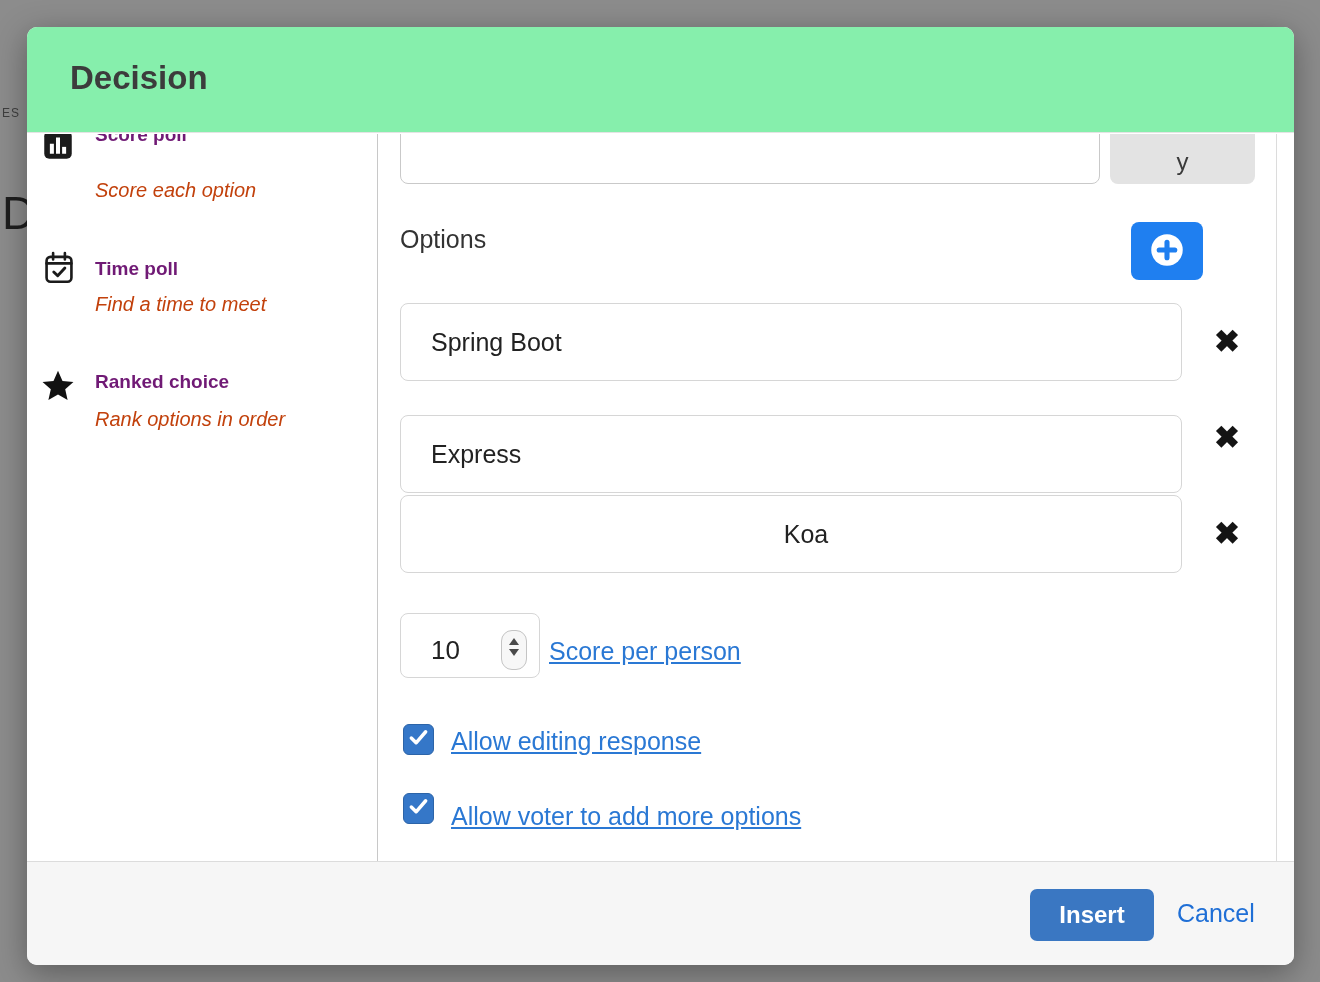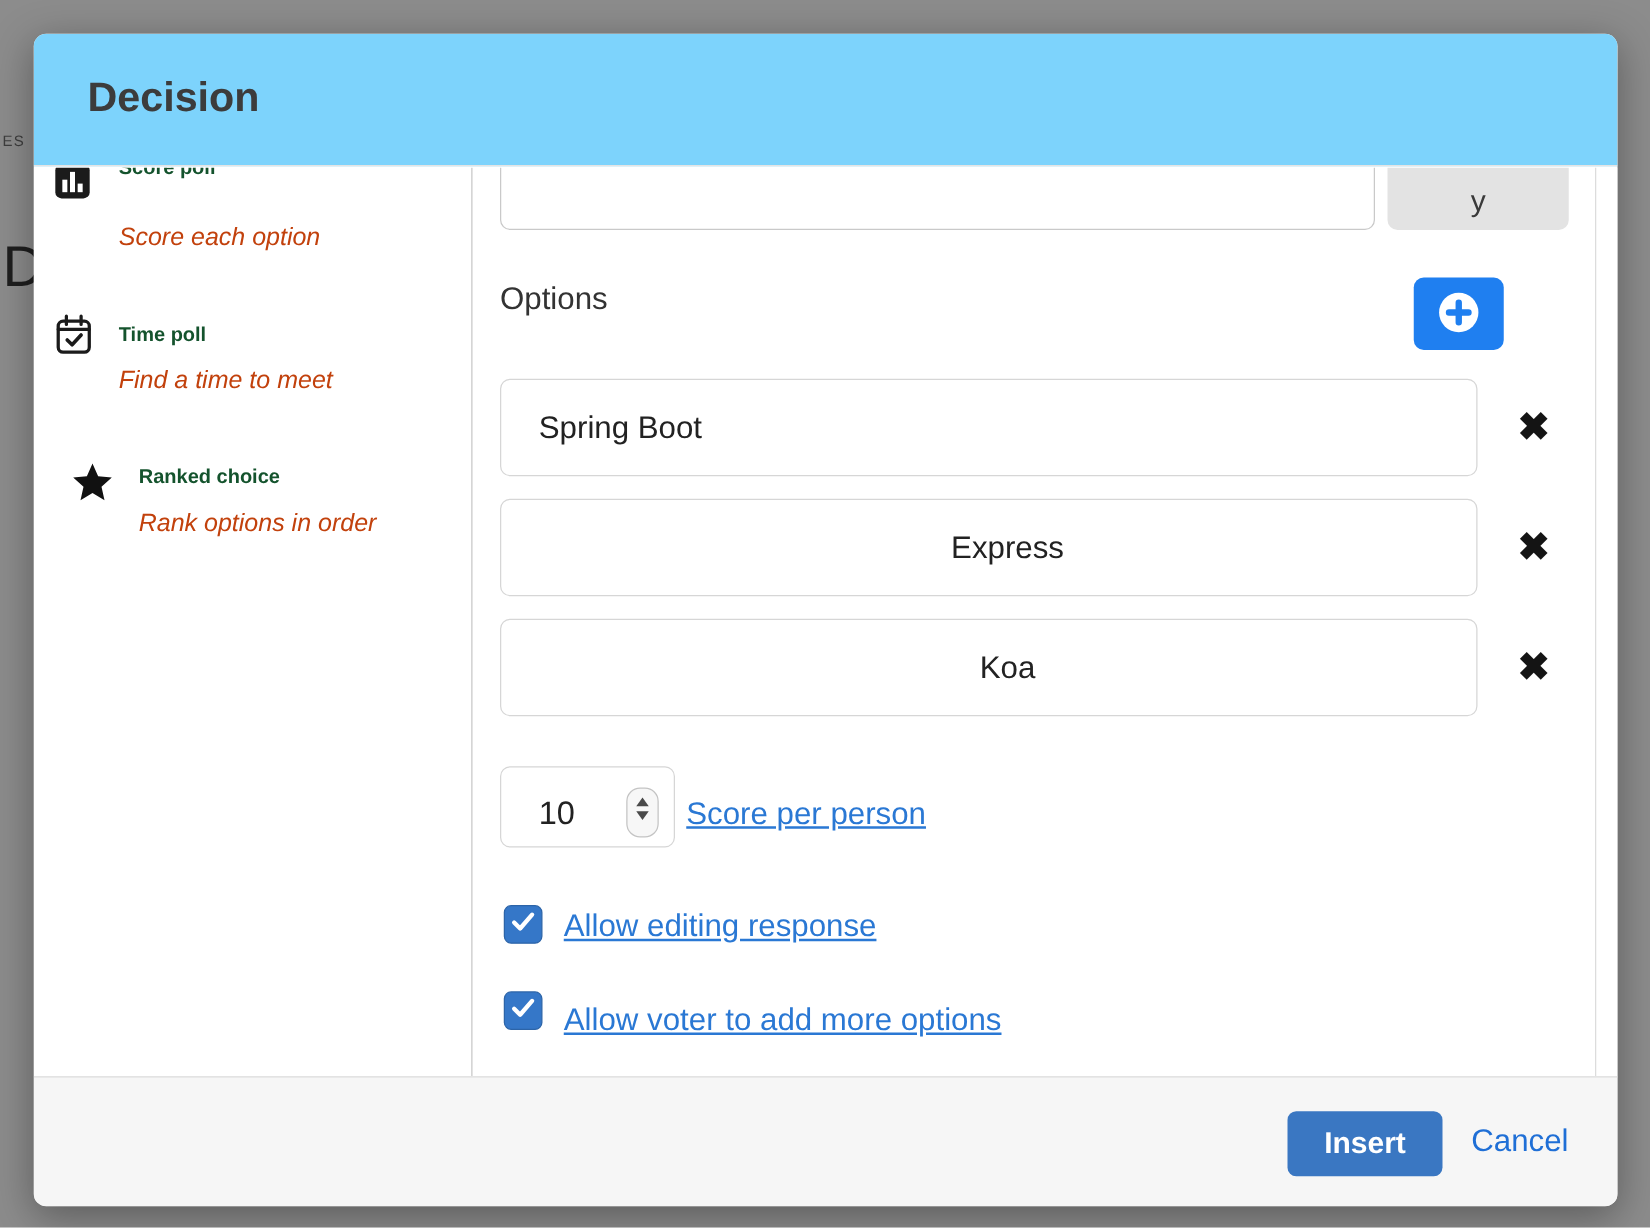--- a/index.html
+++ b/index.html
@@ -16,41 +16,41 @@
   .frag-large { position:absolute; left:2px; top:186px; font-size:46px; color:#1e1e1e; z-index:1; }
 
   
   .modal {
     position:absolute; left:27px; top:27px; width:1267px; height:938px;
     background:#fff; border-radius:10px; overflow:hidden; z-index:2;
     box-shadow:0 8px 32px rgba(0,0,0,.35);
   }
   .modal-header {
     position:absolute; left:0; top:0; right:0; height:106px;
-    background:#7dd3fc; border-bottom:1px solid #e4e4e4;
+    background:#86efac; border-bottom:1px solid #e4e4e4;
   }
   .modal-title { position:absolute; left:43px; top:32px; font-size:33px; font-weight:600; color:#3c3c3c; }
 
   .modal-body { position:absolute; left:0; top:107px; right:0; bottom:104px; background:#fff; overflow:hidden; }
 
   
   .sidebar { position:absolute; left:0; top:0; bottom:0; width:351px; border-right:1px solid #c8c8c8; overflow:hidden; }
   .side-item { position:absolute; left:0; width:350px; }
   .side-item .icon { position:absolute; left:16px; }
-  .side-title { position:absolute; left:68px; font-size:16px; font-weight:700; color:#14532d; line-height:30px; white-space:nowrap; }
+  .side-title { position:absolute; left:68px; font-size:19px; font-weight:700; color:#701a75; line-height:30px; white-space:nowrap; }
   .side-sub { position:absolute; left:68px; font-size:20px; font-style:italic; color:#c2410c; line-height:26px; white-space:nowrap; }
   .item1 { top:-16px; height:92px; }
   .item1 .icon { top:12px; }
   .item1 .side-title { top:2px; }
   .item1 .side-sub { top:59px; }
   .item2 { top:115px; height:110px; }
   .item2 .icon { top:2px; }
   .item2 .side-title { top:5px; }
   .item2 .side-sub { top:42px; }
-  .item3 { top:231px; height:110px;margin-left:16px; }
+  .item3 { top:231px; height:110px; }
   .item3 .icon { top:3px; left:13px; }
   .item3 .side-title { top:2px; }
   .item3 .side-sub { top:41px; }
 
   
   .content { position:absolute; left:352px; top:0; bottom:0; width:898px; border-right:1px solid #dcdcdc; overflow:hidden; }
 
   .partial-input {
     position:absolute; left:21px; top:-28px; width:700px; height:78px;
     background:#fff; border:1px solid #c9c9c9; border-radius:8px;
@@ -69,21 +69,21 @@
     background:#1f7ff0; border:none; border-radius:8px; cursor:pointer;
     display:flex; align-items:center; justify-content:center;
   }
 
   .option-input {
     position:absolute; left:21px; width:782px; height:78px;
     background:#fff; border:1px solid #d6d6d6; border-radius:8px;
     font-size:25px; color:#222; padding-left:30px; outline:none;
   }
   .opt-row1 { top:169px; }
-  .opt-row2 { top:265px;text-align:center; }
+  .opt-row2 { top:281px; }
   .opt-row3 { top:361px;text-align:center; }
   .delete-x {
     position:absolute; left:828px; width:40px; height:36px; text-align:center;
     font-size:31px; font-weight:700; color:#141414; line-height:36px; cursor:pointer;
     background:none; border:none;
   }
   .del-1 { top:190px; }
   .del-2 { top:286px; }
   .del-3 { top:382px; }
 

